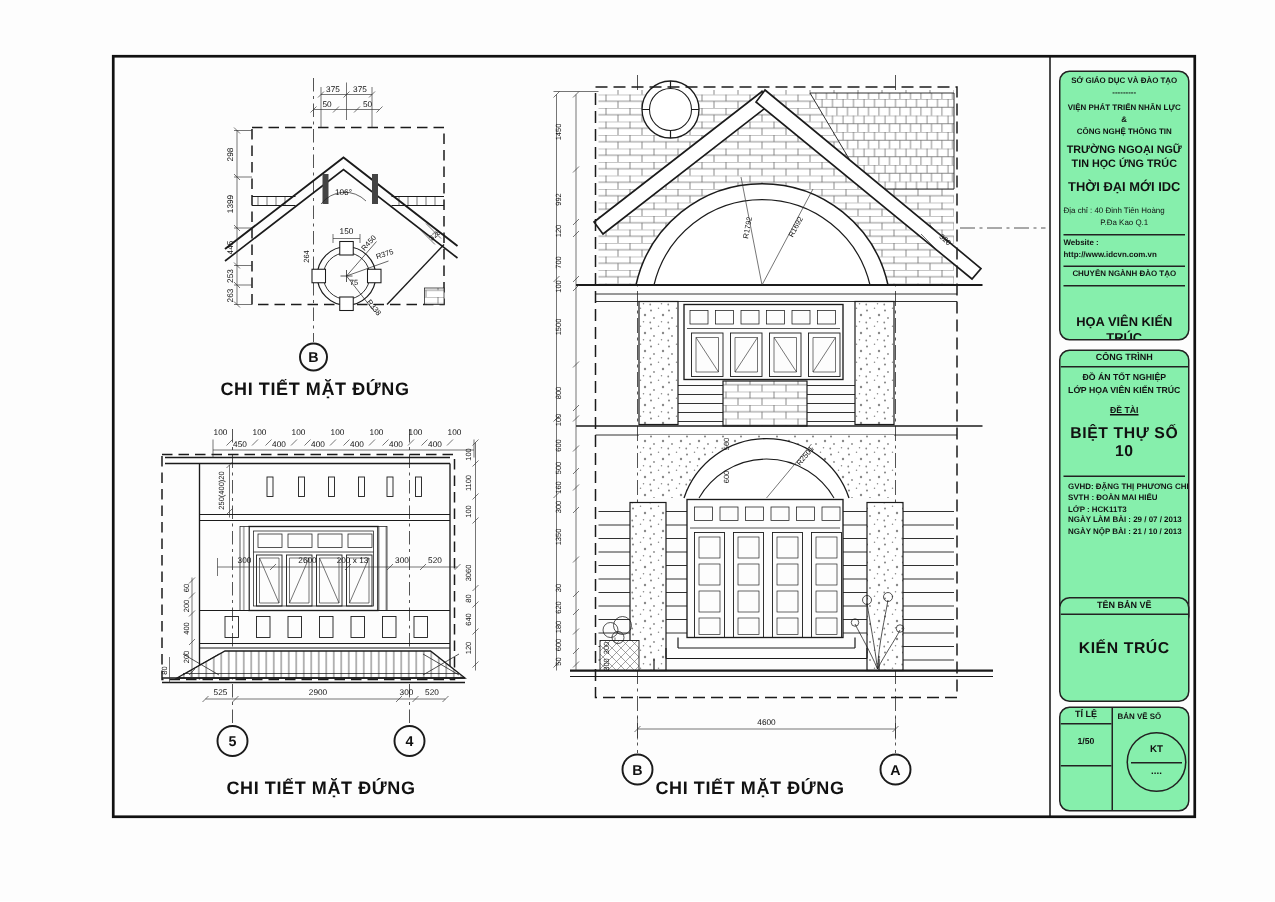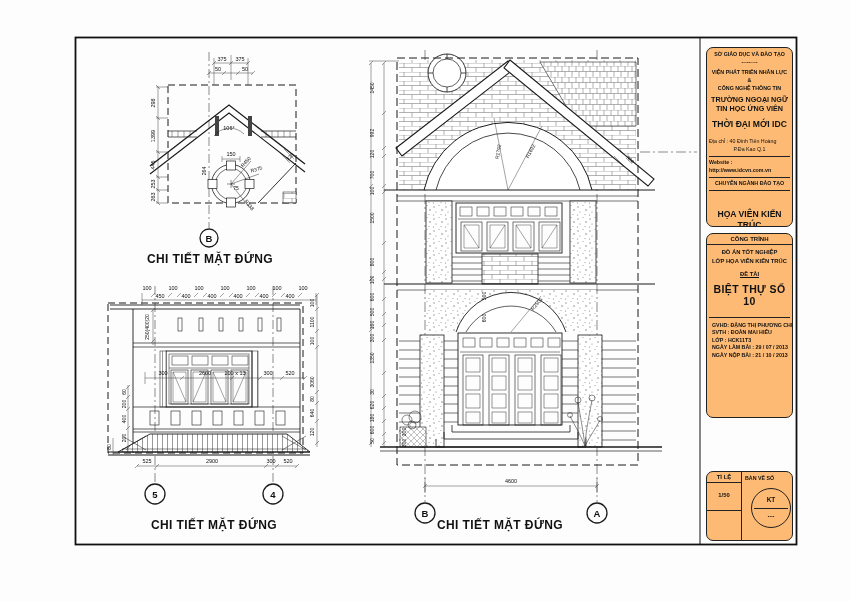--- a/index.html
+++ b/index.html
@@ -7,21 +7,21 @@
         font-family:"Liberation Sans", sans-serif;color:#111;}
   svg{position:absolute;left:0;top:0;}
   svg text{fill:#111;font-family:"Liberation Sans", sans-serif;}
   .dim{font-size:5.5px;}
   .dim-s{font-size:5px;}
   .bubble-t{font-size:9.5px;font-weight:bold;}
   .dwg-title{font-size:12px;font-weight:bold;letter-spacing:.4px;}
   
   .tb{position:absolute;left:704px;top:37px;width:92px;height:508px;}
   .tbox{position:absolute;left:2px;width:87px;border:1.2px solid #222;border-radius:7px;
-        background:#fdba74;box-sizing:border-box;text-align:center;overflow:hidden;}
+        background:#86efac;box-sizing:border-box;text-align:center;overflow:hidden;}
   .t-xxs{font-size:5.3px;font-weight:bold;line-height:1.5;}
   .t-xs{font-size:5.8px;font-weight:bold;line-height:1.5;}
   .t-sm{font-size:7.2px;font-weight:bold;line-height:1.35;}
   .t-md{font-size:8.6px;font-weight:bold;line-height:1.3;}
   .t-lg{font-size:10.5px;font-weight:bold;letter-spacing:.4px;}
   .t-left{text-align:left;}
   .rule{border-top:1px solid #222;margin:2px 0;}
   .tb-head{border-bottom:1px solid #222;padding:2px 0;font-size:6px;font-weight:bold;}
   .pad{padding:3px 2px;}
   .info-row{font-size:5.3px;font-weight:bold;text-align:left;padding:1.5px 3px 0 3px;white-space:nowrap;}
@@ -400,21 +400,21 @@
   <div class="tb">
 
     <div class="tbox" style="top:10px;height:180px;">
       <div class="pad">
         <div class="t-xxs">SỞ GIÁO DỤC VÀ ĐÀO TẠO</div>
         <div class="t-xxs">---------</div>
         <div class="t-xxs" style="margin-top:2px;">VIỆN PHÁT TRIỂN NHÂN LỰC</div>
         <div class="t-xxs">&amp;</div>
         <div class="t-xxs">CÔNG NGHỆ THÔNG TIN</div>
         <div class="t-sm" style="margin-top:2px;">TRƯỜNG NGOẠI NGỮ</div>
-        <div class="t-sm">TIN HỌC ỨNG VIÊN</div>
+        <div class="t-sm">TIN HỌC ỨNG TRÚC</div>
         <div class="t-md" style="margin-top:5px;">THỜI ĐẠI MỚI IDC</div>
         <div class="t-xxs t-left" style="margin-top:8px;font-weight:normal;">Địa chỉ   : 40 Đinh Tiên Hoàng</div>
         <div class="t-xxs" style="font-weight:normal;">P.Đa Kao      Q.1</div>
         <div class="rule"></div>
         <div class="t-xxs t-left">Website : http://www.idcvn.com.vn</div>
         <div class="rule"></div>
         <div class="t-xxs">CHUYÊN NGÀNH ĐÀO TẠO</div>
         <div class="rule"></div>
         <div class="t-md" style="margin-top:18px;">HỌA VIÊN KIẾN TRÚC</div>
       </div>
@@ -429,20 +429,24 @@
         <div class="t-lg" style="margin-top:4px;">BIỆT THỰ SỐ 10</div>
         <div class="rule" style="margin-top:10px;"></div>
         <div class="info-row">GVHD: ĐẶNG THỊ PHƯƠNG CHI</div>
         <div class="info-row">SVTH :  ĐOÀN MAI HIẾU</div>
         <div class="info-row">LỚP    :  HCK11T3</div>
         <div class="info-row">NGÀY LÀM BÀI      : 29 / 07 / 2013</div>
         <div class="info-row">NGÀY NỘP BÀI      : 21 / 10 / 2013</div>
       </div>
     </div>
 
+    <div class="tbox" style="top:361px;height:70px;">
+      <div class="tb-head">TÊN BẢN VẼ</div>
+      <div class="t-lg" style="margin-top:16px;">KIẾN TRÚC</div>
+    </div>
 
     <div class="tbox" style="top:434px;height:70px;">
       <div class="scalebox">
         <div class="scale-l">
           <div class="tb-head">TỈ LỆ</div>
           <div class="t-xs" style="margin-top:8px;">1/50</div>
           <div class="rule" style="margin-top:10px;"></div>
         </div>
         <div class="scale-r">
           <div class="t-xxs t-left" style="padding:3px 0 0 3px;">BẢN VẼ SỐ</div>

